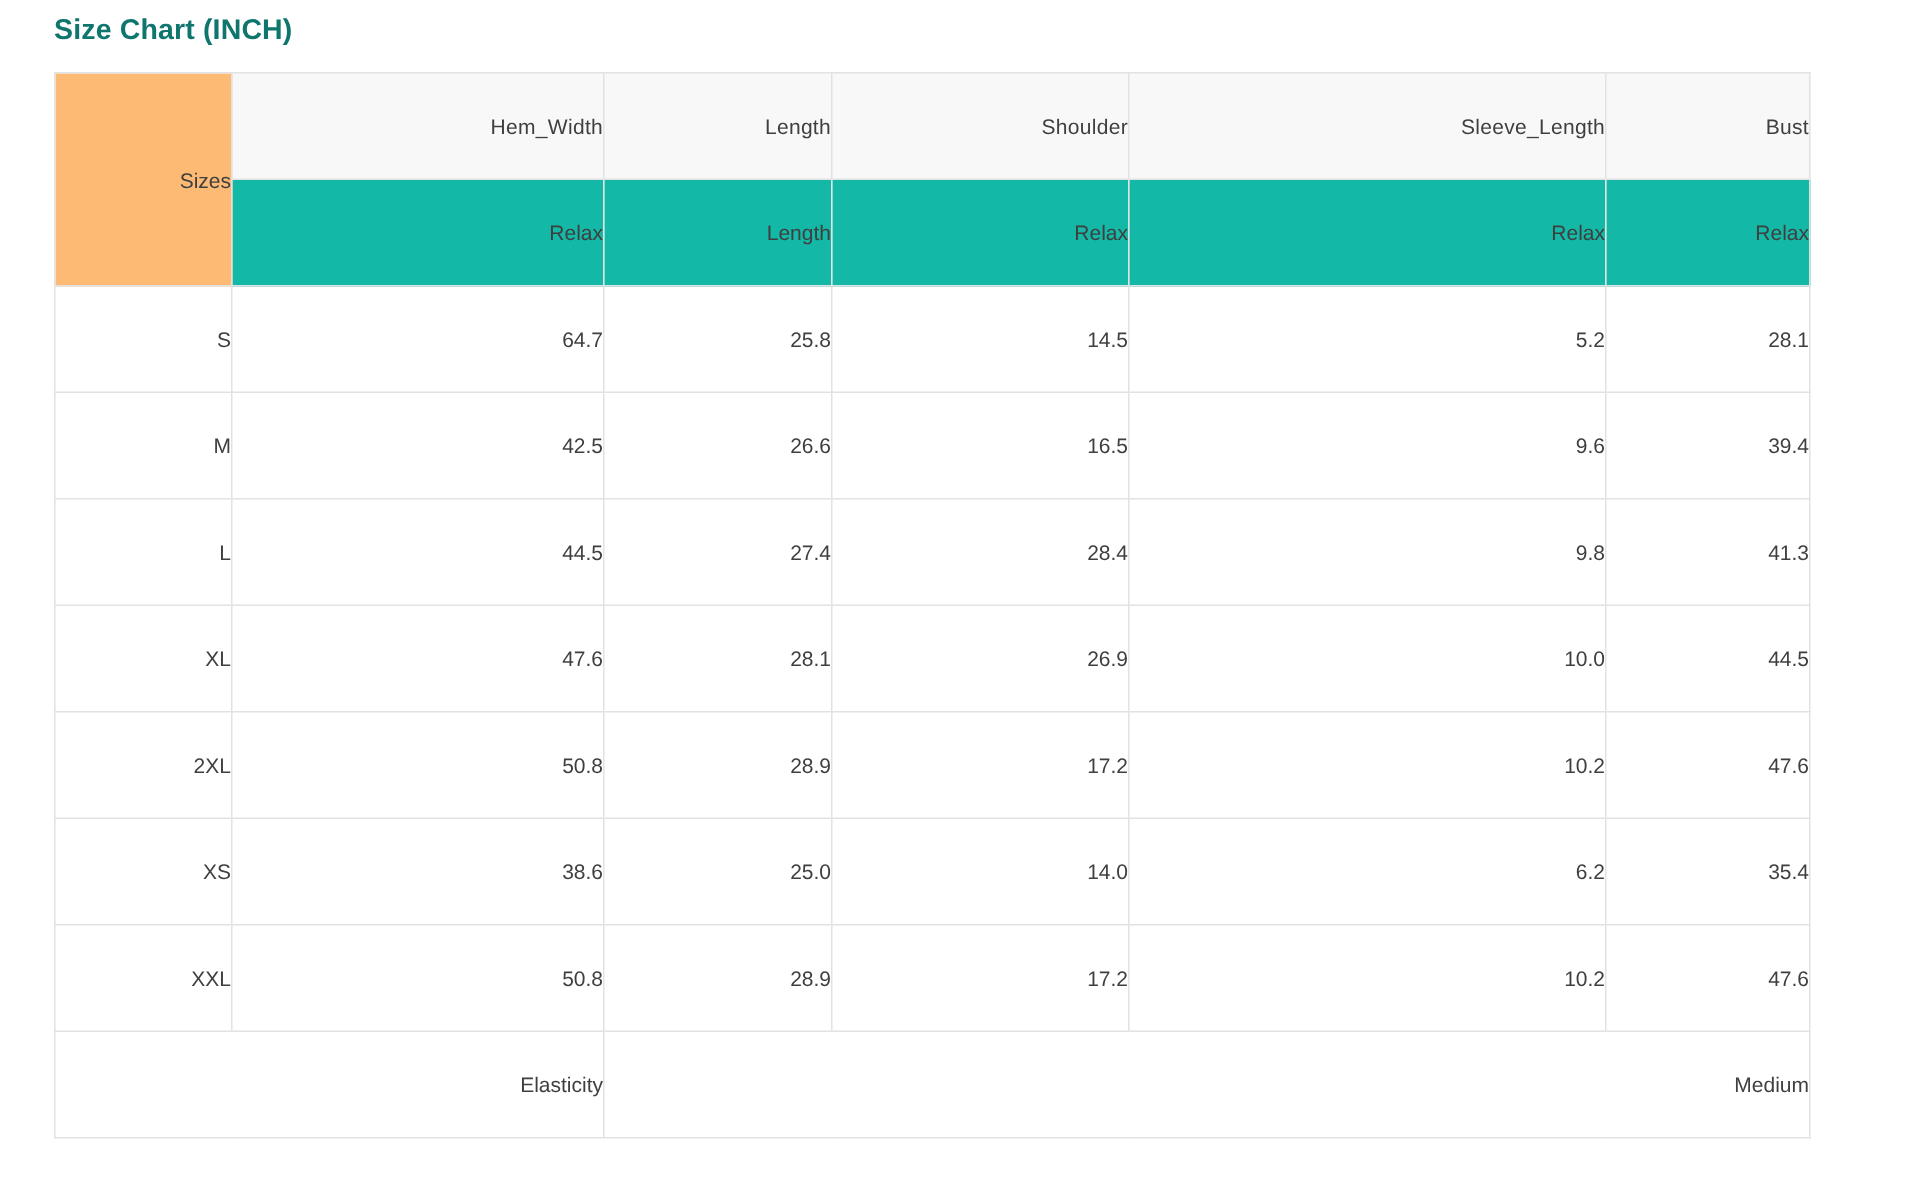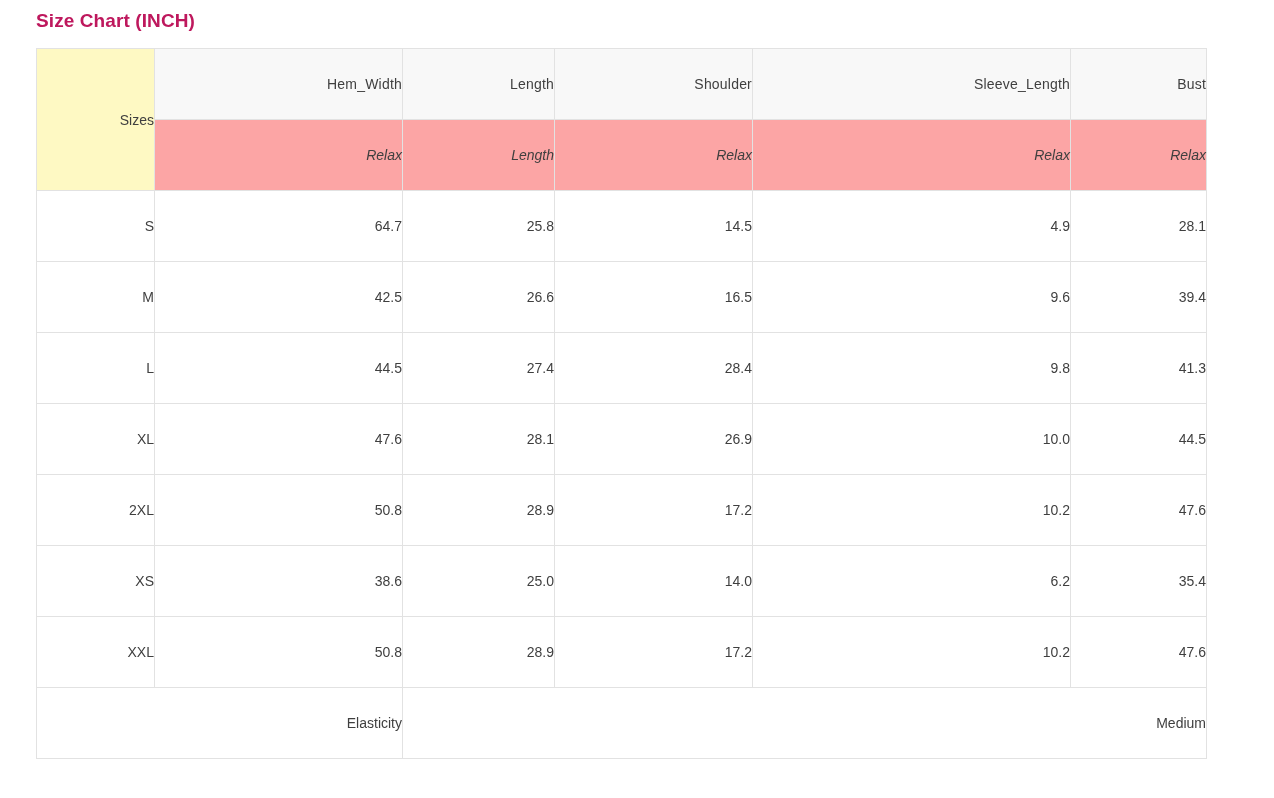--- a/index.html
+++ b/index.html
@@ -14,21 +14,21 @@
     color: #3a3a3a;
     overflow: hidden;
   }
   .page {
     padding: 10px 36px 0 36px;
     box-sizing: border-box;
   }
   .chart-title {
     font-size: 19px;
     font-weight: bold;
-    color: #be185d;
+    color: #0f766e;
     margin: 0 0 16px 0;
     letter-spacing: 0.1px;
   }
   table.size-chart {
     border-collapse: collapse;
     width: 1170px;
     table-layout: fixed;
     background: #ffffff;
   }
   table.size-chart td,
@@ -51,30 +51,29 @@
   col.c-bust   { width: 136px; }
 
   th.head-main {
     background: #f8f8f8;
     font-weight: bold;
     font-size: 18px;
     color: #2f2f2f;
     letter-spacing: 0.2px;
   }
   th.sizes-cell {
-    background: #fef9c3;
+    background: #fdba74;
     font-weight: bold;
     font-size: 18px;
     color: #2f2f2f;
   }
   td.sub-head {
-    background: #fca5a5;
+    background: #14b8a6;
     font-size: 19px;
     color: #3f3f3f;
-    font-style: italic;
   }
   td.data-cell {
     font-size: 19px;
   }
   td.size-label {
     font-size: 19px;
   }
   td.elasticity-label,
   td.elasticity-value {
     font-size: 19px;
@@ -113,21 +112,21 @@
         <td class="sub-head">Relax</td>
         <td class="sub-head">Relax</td>
       </tr>
     </thead>
     <tbody>
       <tr>
         <td class="size-label">S</td>
         <td class="data-cell">64.7</td>
         <td class="data-cell">25.8</td>
         <td class="data-cell">14.5</td>
-        <td class="data-cell">4.9</td>
+        <td class="data-cell">5.2</td>
         <td class="data-cell">28.1</td>
       </tr>
       <tr>
         <td class="size-label">M</td>
         <td class="data-cell">42.5</td>
         <td class="data-cell">26.6</td>
         <td class="data-cell">16.5</td>
         <td class="data-cell">9.6</td>
         <td class="data-cell">39.4</td>
       </tr>

